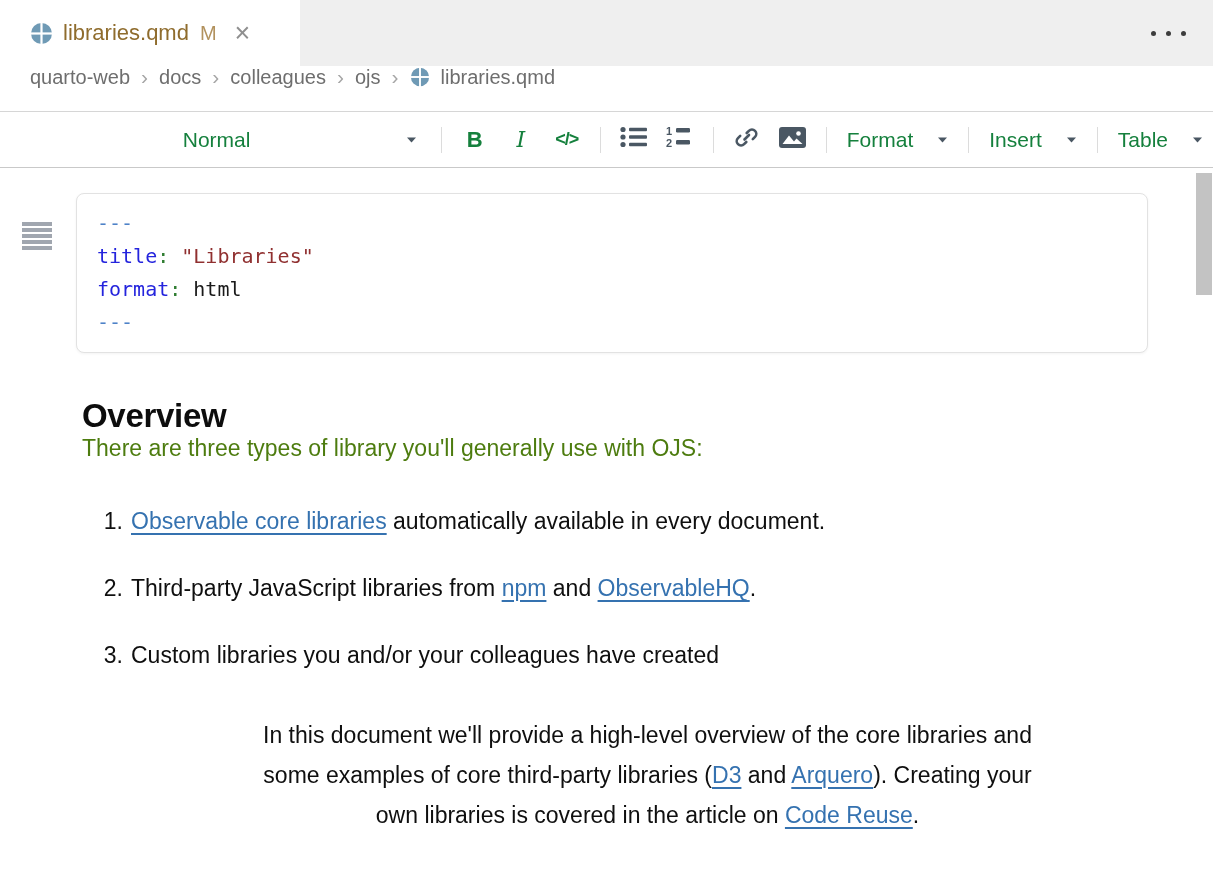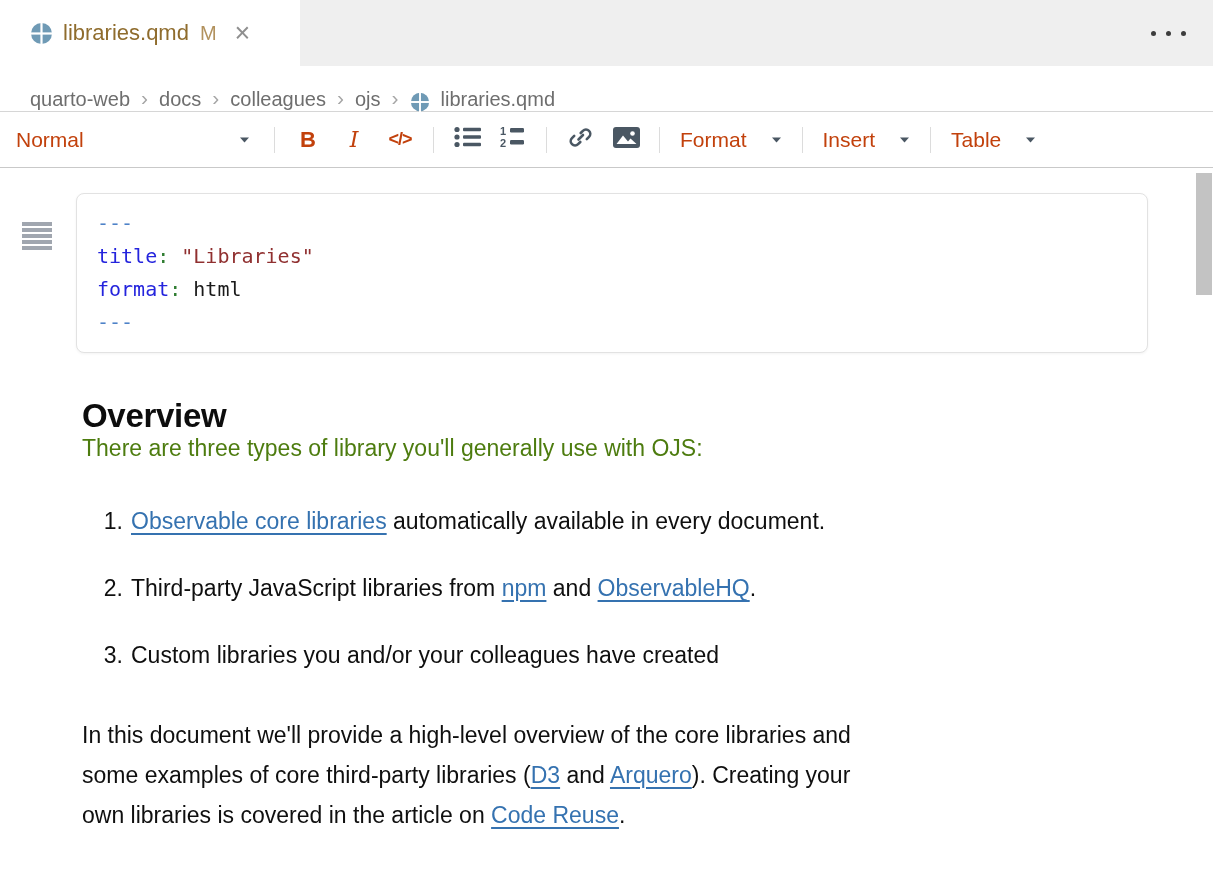--- a/index.html
+++ b/index.html
@@ -17,31 +17,31 @@
   }
   .tab-title   { color:var(--modified-gold, #8f6c2d); }
   .tab-modified{ color:#b2925e; font-size:20px; margin-left:1px; }
   .tab-close   { color:#8f8f8f; font-size:27px; line-height:1; margin-left:8px; font-weight:300; cursor:pointer; }
   .quarto-icon { display:inline-flex; }
   .more-actions { position:absolute; right:27px; top:31px; display:flex; gap:10px; cursor:pointer; }
   .more-actions i { width:5px; height:5px; border-radius:50%; background:#3d3d3d; }
 
   
   .breadcrumb {
-    height:46px; display:flex; align-items:flex-end; padding-left:30px; gap:11px;
+    height:46px; display:flex; align-items:flex-start; padding-left:30px; gap:11px;
     font-size:20px; color:#6e6e6e; background:#fff; border-bottom:1px solid #d6d6d6;
   }
   .crumb { cursor:pointer; }
   .crumb-sep { color:#a5a5a5; font-size:21px; transform:translateY(-1px); }
   .breadcrumb .quarto-icon { transform:translateY(1px); }
 
   
   .toolbar {
     height:56px; display:flex; align-items:center; padding-left:14px;
-    border-bottom:1px solid #c9c9c9; color:#c2410c; font-size:21px; background:#fff;
+    border-bottom:1px solid #c9c9c9; color:#15803d; font-size:21px; background:#fff;justify-content:flex-end;
   }
   .style-select { display:flex; align-items:center; justify-content:space-between; width:250px; padding:0 14px 0 2px; cursor:pointer; }
   .sep { width:1px; height:26px; background:#dcdcdc; margin:0 10px; flex:0 0 auto; }
   .tbtn { min-width:46px; display:flex; justify-content:center; align-items:center; cursor:pointer; height:40px; }
   .glyph-bold   { font-weight:700; font-size:22px; }
   .glyph-italic { font-family:"DejaVu Serif", serif; font-style:italic; font-size:22px; }
   .glyph-code   { font-size:18px; font-weight:600; letter-spacing:-1px; }
   .menu { display:flex; align-items:center; gap:24px; padding:0 10px; cursor:pointer; }
   .chev { display:inline-flex; }
 
@@ -67,21 +67,21 @@
 
   h1.overview { margin-top:44px; font-size:33px; font-weight:700; color:#0d0d0d; letter-spacing:-.3px; }
   .intro { font-size:23px; color:#4d7c0f; }
 
   .olist { margin:46px 0 0 17px; }
   .oli { display:flex; margin-top:40px; font-size:23px; color:#0f0f0f; }
   .oli:first-child { margin-top:0; }
   .oli .num { min-width:24px; text-align:right; margin-right:8px; }
   .li-text { white-space:pre-wrap; }
 
-  .outro { margin-top:46px; font-size:23px; color:#0f0f0f; }
+  .outro { margin-top:46px; font-size:23px; color:#0f0f0f;text-align:center; }
   .pline { display:block; line-height:40px; white-space:pre-wrap; }
 
   a.ilink, a.ilink:visited {
     color:var(--link-blue, #3572b0); text-decoration:underline;
     text-underline-offset:4px; text-decoration-thickness:1.5px; cursor:pointer;
   }
 
   
   .scroll-thumb { position:absolute; top:173px; right:1px; width:16px; height:122px; background:#c3c3c3; cursor:pointer; }
 </style>

